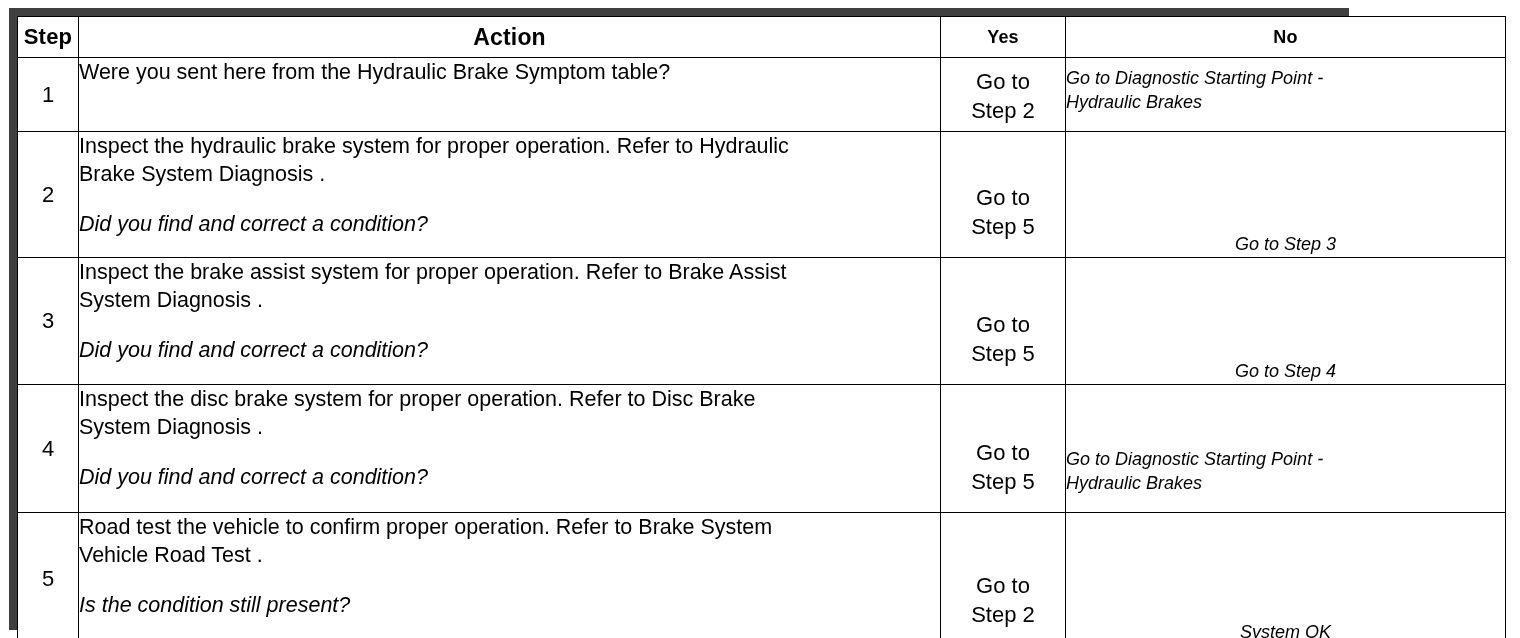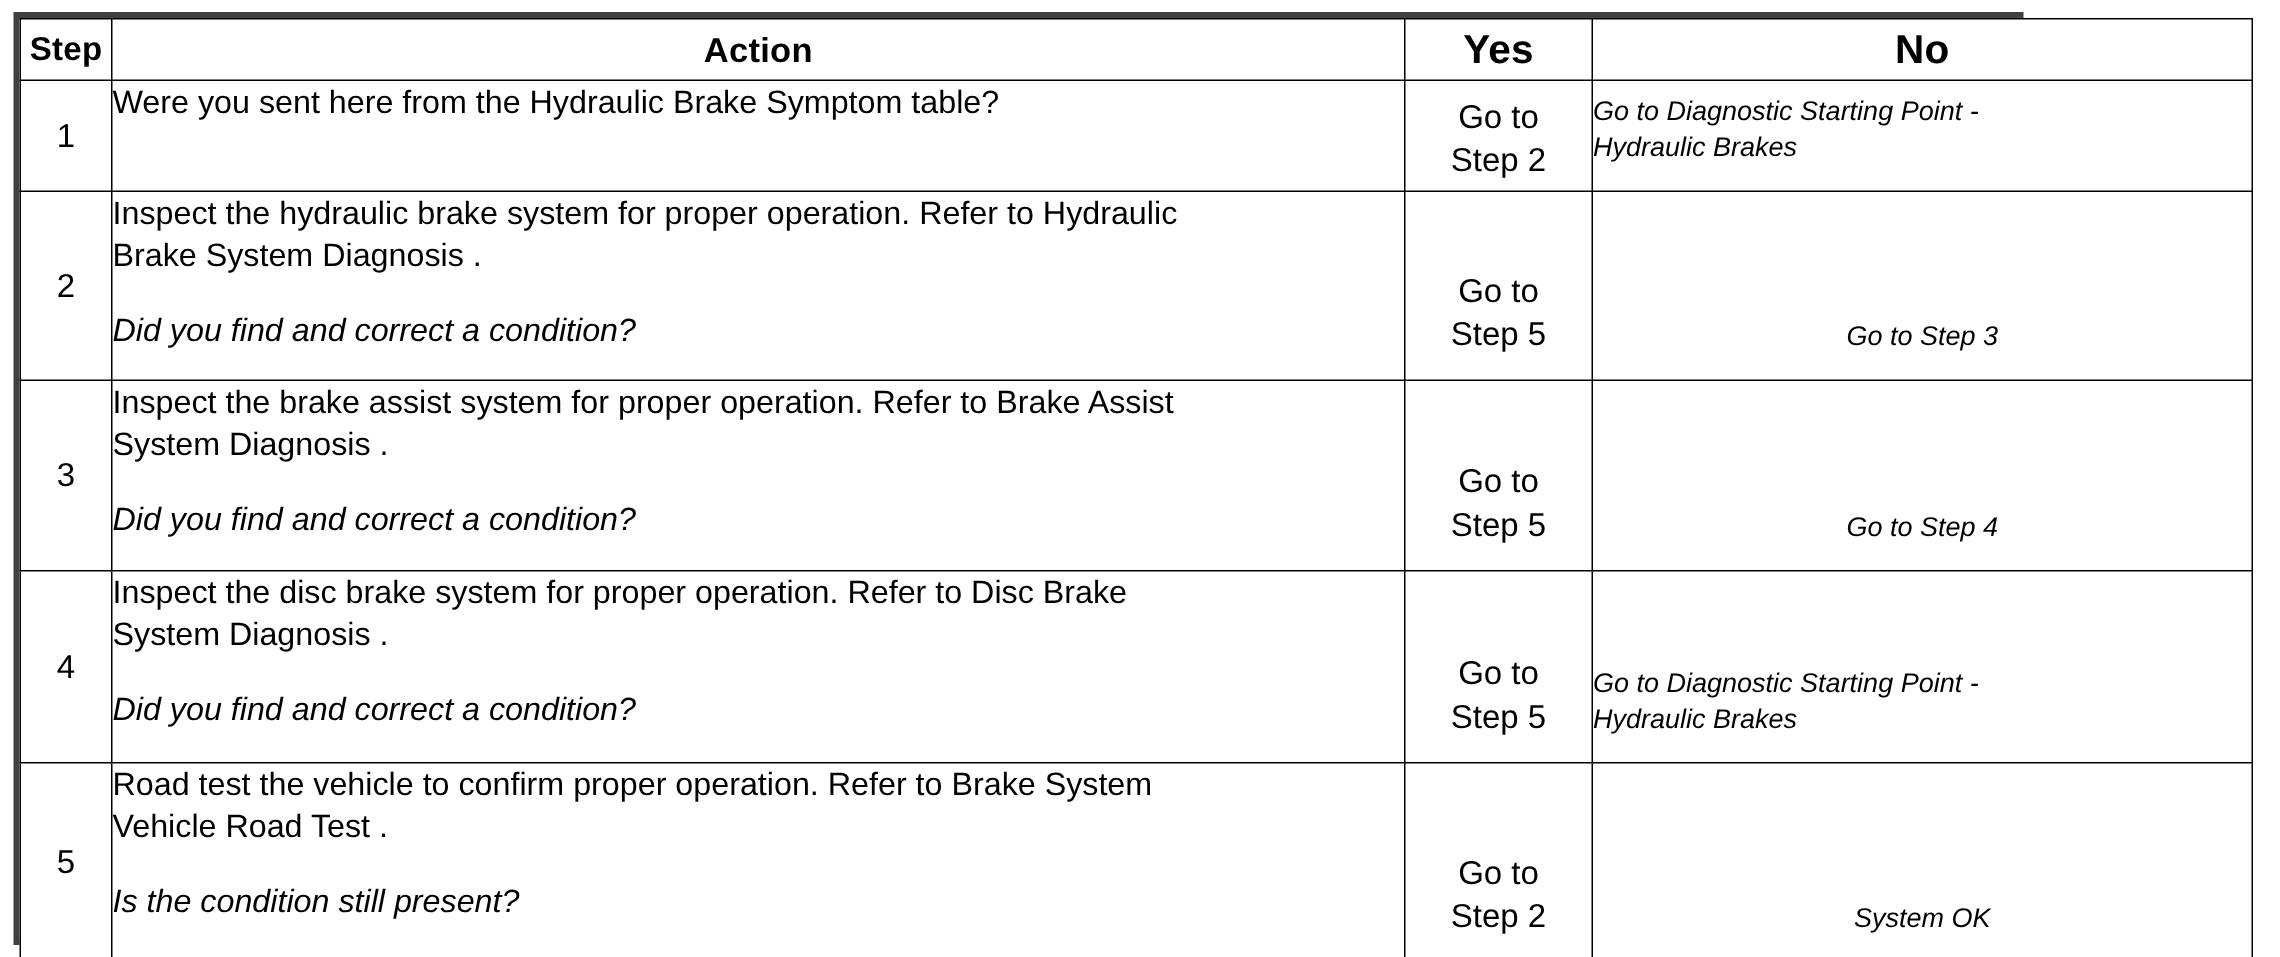--- a/index.html
+++ b/index.html
@@ -17,21 +17,21 @@
     -webkit-font-smoothing: none;
   }
 
   .table-wrap {
     position: absolute;
     left: 9px;
     top: 8px;
     width: 1340px;
     height: 622px;
     box-sizing: border-box;
-    border: 4px solid #404040;
+    border: 8px solid #404040;
     background: #22c55e;
   }
 
   table.diag {
     width: 100%;
     height: 100%;
     border-collapse: collapse;
     table-layout: fixed;
     background: #ffffff;
   }
@@ -45,21 +45,21 @@
 
   
   col.c-step   { width: 61px; }
   col.c-action { width: 862px; }
   col.c-yes    { width: 125px; }
   col.c-no     { width: 440px; }
 
   
   thead th {
     height: 40px;
-    font-size: 27px;
+    font-size: 18px;
     font-weight: bold;
     text-align: center;
     vertical-align: middle;
     border-bottom: 3px solid #000000;
     letter-spacing: 0.2px;
   }
   thead th.h-step   { font-size: 22px; }
   thead th.h-action { font-size: 23px; margin-left: 16px; }
 
   
@@ -112,21 +112,20 @@
     padding-top: 9px;
   }
   td.no-cell.align-bottomleft {
     vertical-align: bottom;
     text-align: left;
     padding-bottom: 16px;
   }
   td.no-cell.align-bottomcenter {
     vertical-align: bottom;
     text-align: center;
-    padding-bottom: 16px;
   }
 
   .nowrap-line { display: block; white-space: nowrap; }
 </style>
 </head>
 <body>
 
 <div class="table-wrap">
   <table class="diag">
     <colgroup>

